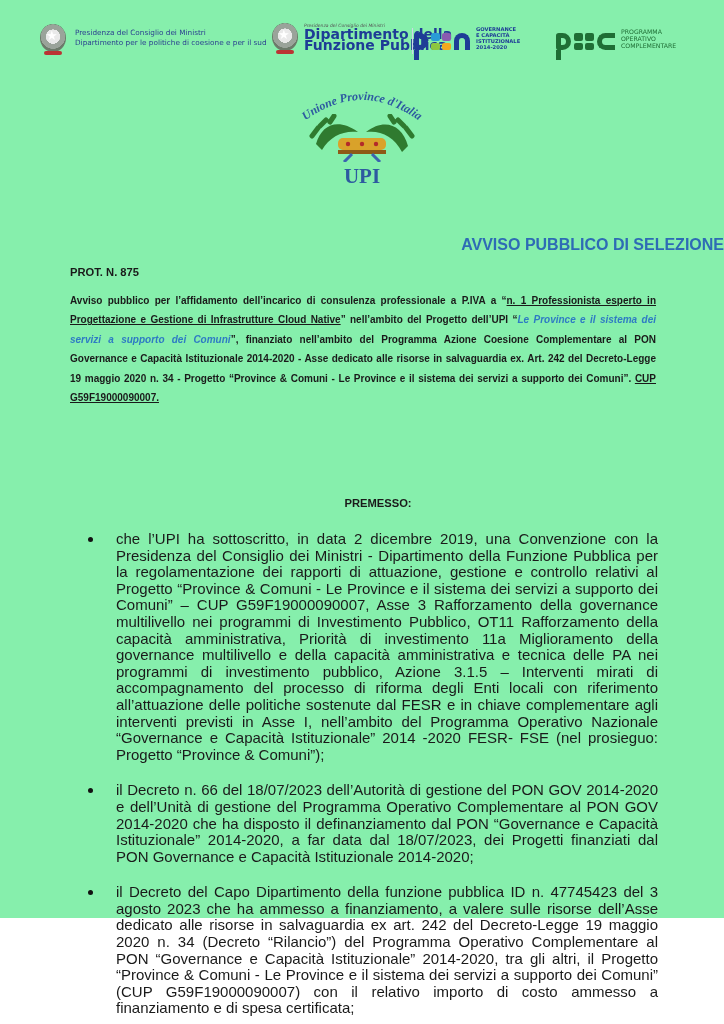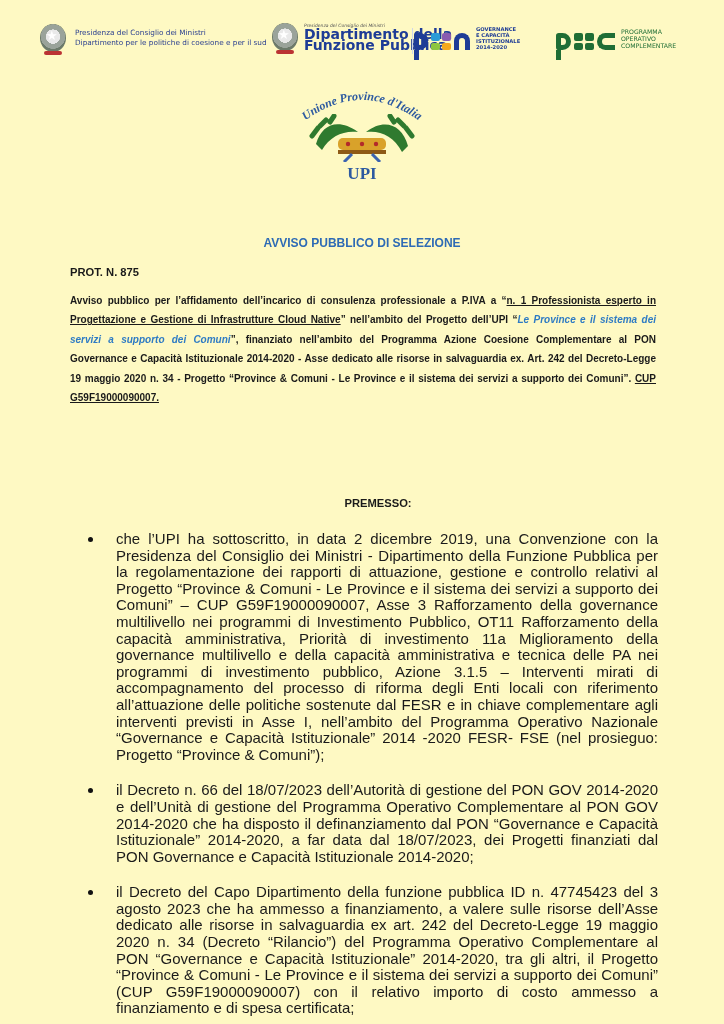--- a/index.html
+++ b/index.html
@@ -1,18 +1,18 @@
 <!DOCTYPE html>
 <html><head>
 <meta charset="utf-8">
 <style>
   html, body { margin:0; padding:0; background:#ffffff; }
   body { width:724px; height:1024px; position:relative; overflow:hidden;
          font-family:"Liberation Sans", sans-serif; color:#1a1a1a; }
-  .page { position:absolute; left:0; top:0; width:724px; height:1024px; background:#fef9c3; }
+  .page { position:absolute; left:0; top:0; width:724px; height:918px; background:#86efac; }
 
   
   .hdr { position:absolute; top:20px; left:0; width:724px; height:44px; }
   .logo-gov { position:absolute; left:40px; top:4px; display:flex; align-items:center; }
   .emblem { width:26px; height:28px; border-radius:50%;
             background:radial-gradient(circle at 50% 45%, #e9e9e9 0 35%, #9aa39a 36% 60%, #6c7a6a 61% 100%);
             position:relative; }
   .emblem::after { content:"★"; position:absolute; left:6px; top:4px; font-size:13px; color:#fff; }
   .emblem-ribbon { position:absolute; bottom:-3px; left:4px; width:18px; height:4px; background:#b33; border-radius:2px; }
   .gov-text { margin-left:9px; font-size:7.3px; line-height:10px; color:#2a3f8f; font-family:"DejaVu Sans", sans-serif; }
@@ -36,25 +36,25 @@
   .poc-p::after { content:""; position:absolute; left:-5px; top:12px; width:5px; height:10px; background:#1f6e35; }
   .poc-o { width:20px; height:17px; margin-left:3px; display:grid; grid-template-columns:1fr 1fr; gap:2px; }
   .poc-o span { background:#1f6e35; border-radius:2px; }
   .poc-c { width:18px; height:17px; border:5px solid #1f6e35; border-right:none; border-radius:9px 0 0 9px; margin-left:3px; box-sizing:border-box; }
   .poc-text { margin-left:6px; font-size:6.2px; line-height:7px; color:#1f6e35; font-family:"DejaVu Sans", sans-serif; }
 
   
   .upi { position:absolute; left:298px; top:84px; width:128px; height:110px; }
   .upi-arc { position:absolute; left:0; top:0; width:128px; height:40px; }
   .upi-label { position:absolute; top:80px; left:0; width:128px; text-align:center;
-               font-family:"Liberation Serif", serif; font-size:17px; color:#2d5aa0; font-weight:bold; }
+               font-family:"Liberation Serif", serif; font-size:21px; color:#2d5aa0; font-weight:bold; }
 
   
-  .title { position:absolute; top:236px; left:0; width:724px; text-align:center;
-           font-size:12px; font-weight:bold; color:#2e6bb5; }
+  .title { position:absolute; top:236px; left:0; width:724px; text-align:right;
+           font-size:16px; font-weight:bold; color:#2e6bb5; }
   .prot { position:absolute; top:266px; left:70px; font-size:11.2px; font-weight:bold; }
   .intro { position:absolute; top:291px; left:70px; width:586px; font-size:10px; font-weight:bold;
            line-height:19.4px; text-align:justify; }
   .u { text-decoration:underline; }
   .blue-it { color:#2e7bc4; font-style:italic; }
   .upi-decl { position:absolute; top:431px; left:70px; width:590px; font-size:11.2px; font-weight:bold; line-height:19.4px; }
   .premesso { position:absolute; top:497px; left:16px; width:724px; text-align:center; font-size:11.2px; font-weight:bold; }
 
   .bullets { position:absolute; left:88px; top:531px; width:570px; }
   .bullet { position:relative; padding-left:28px; font-size:15px; line-height:16.6px; text-align:justify; margin-bottom:19px; }

